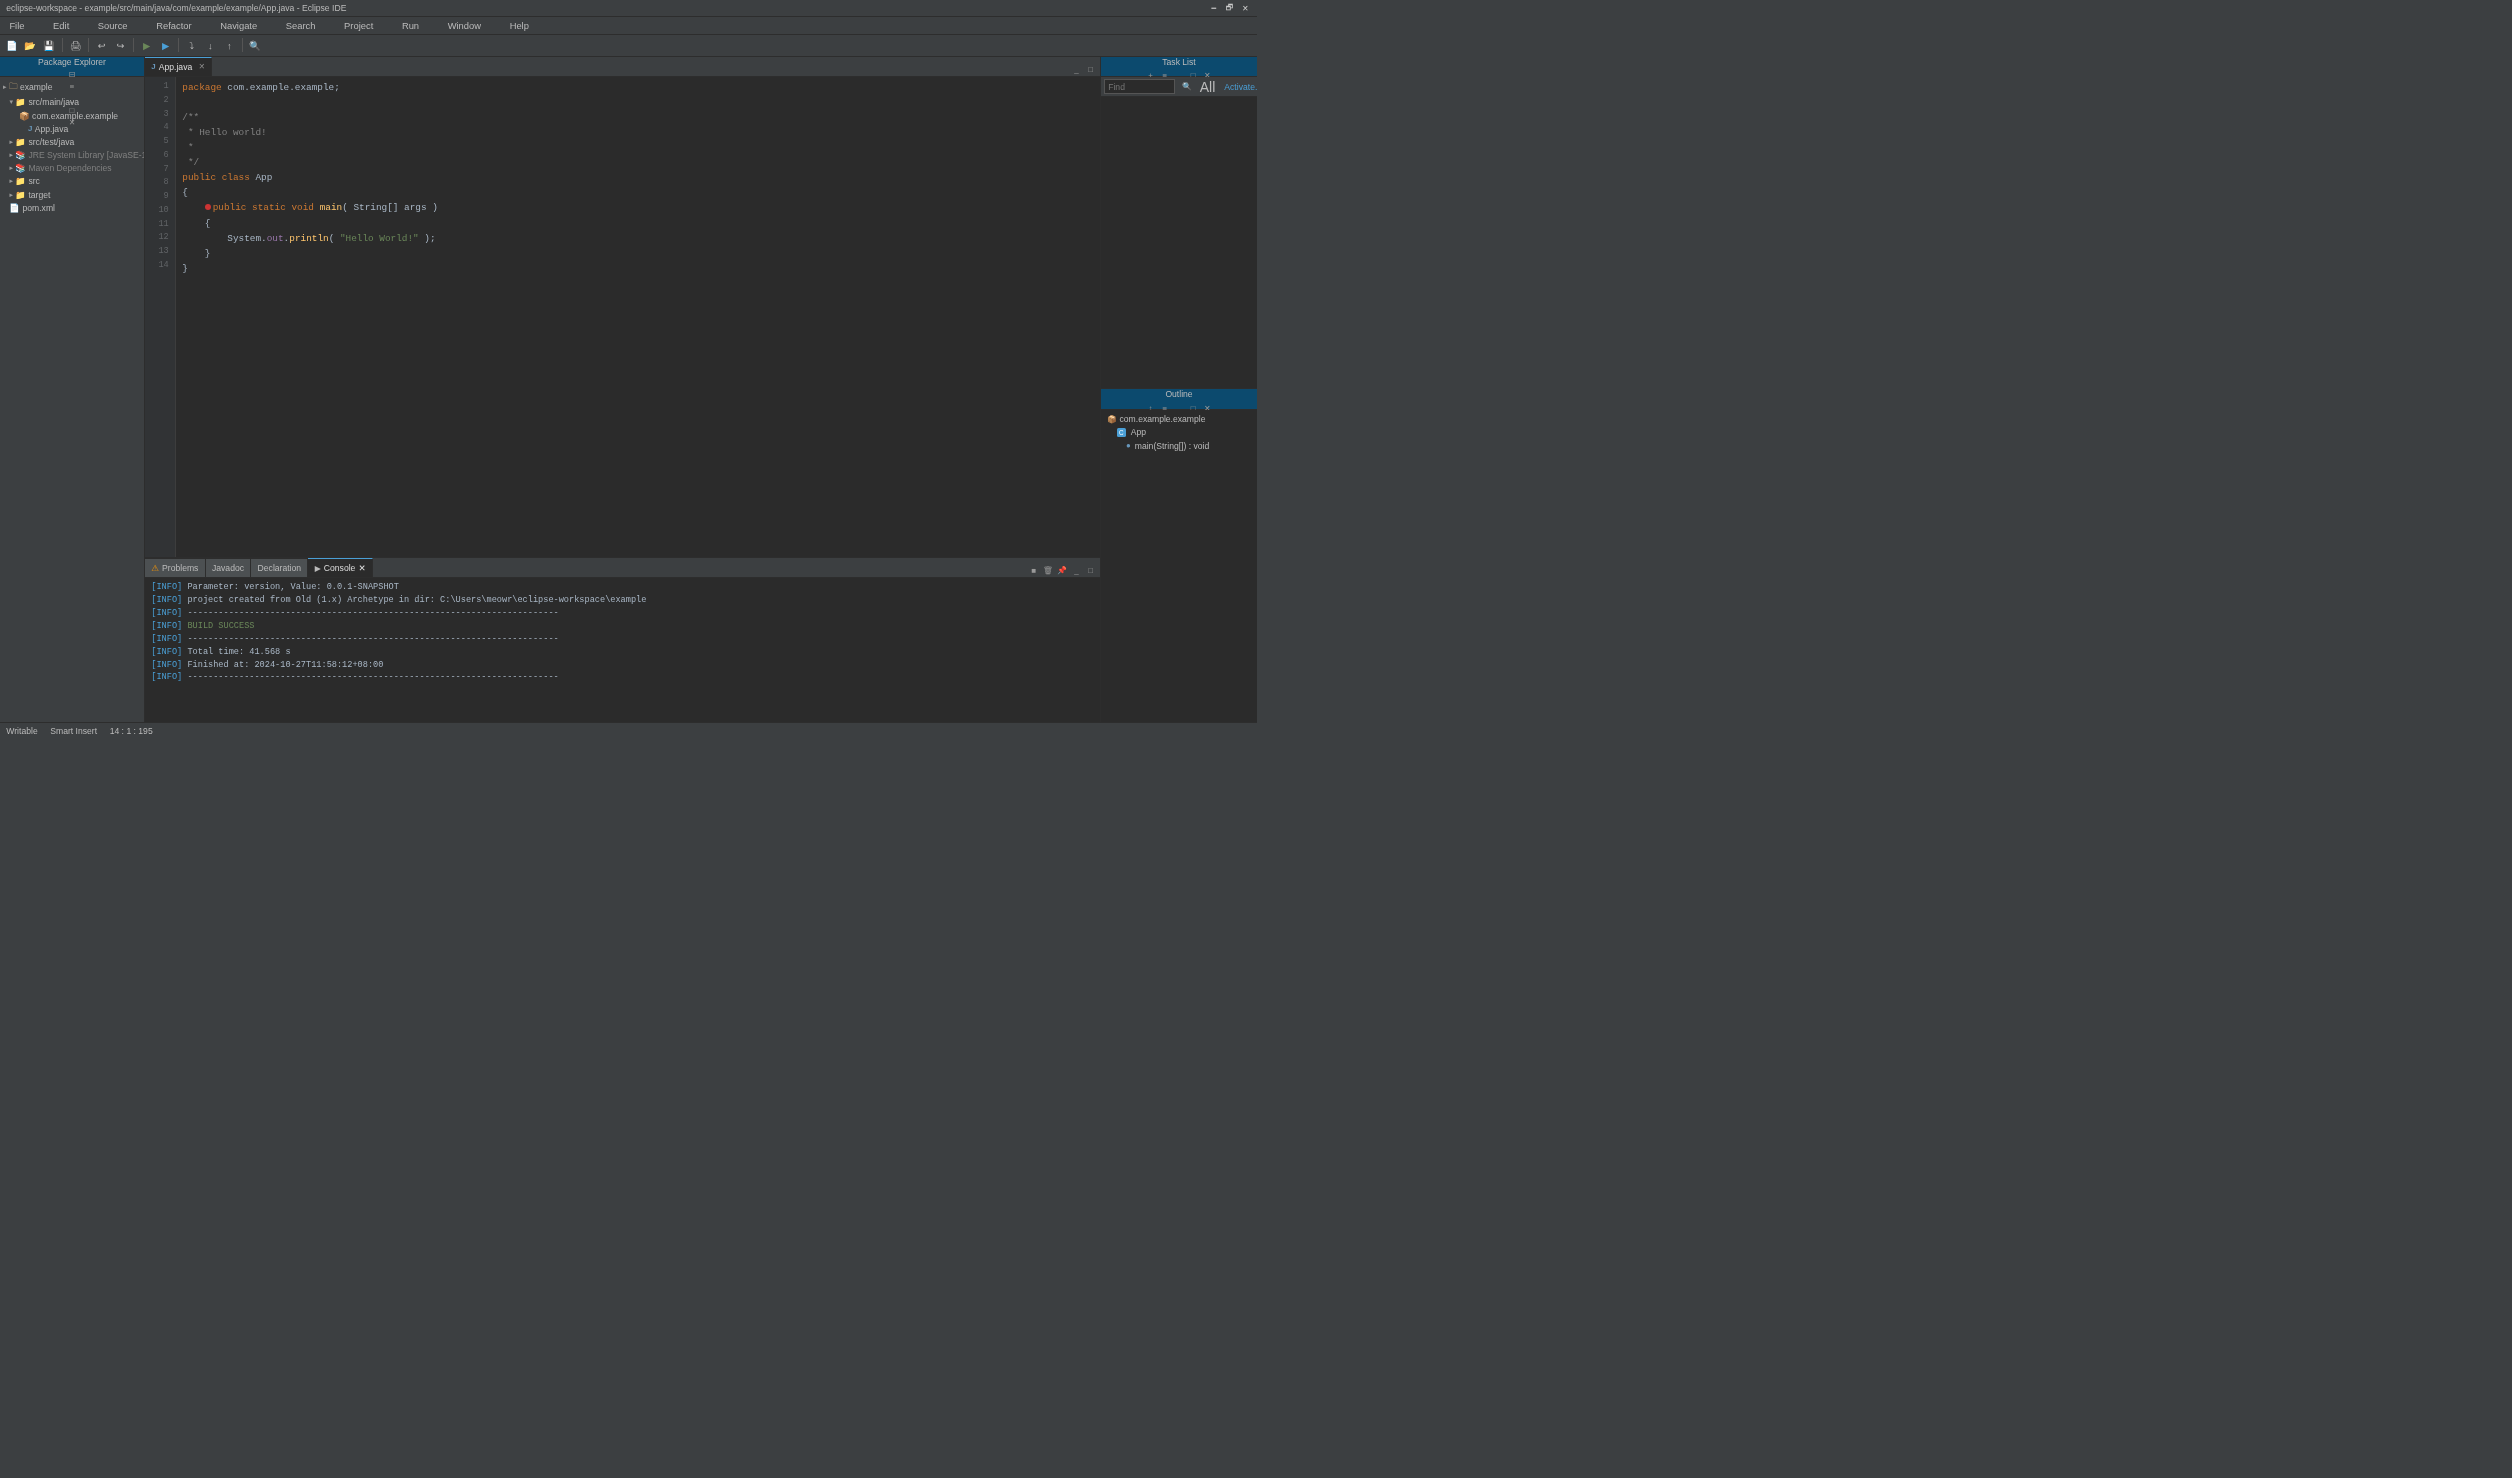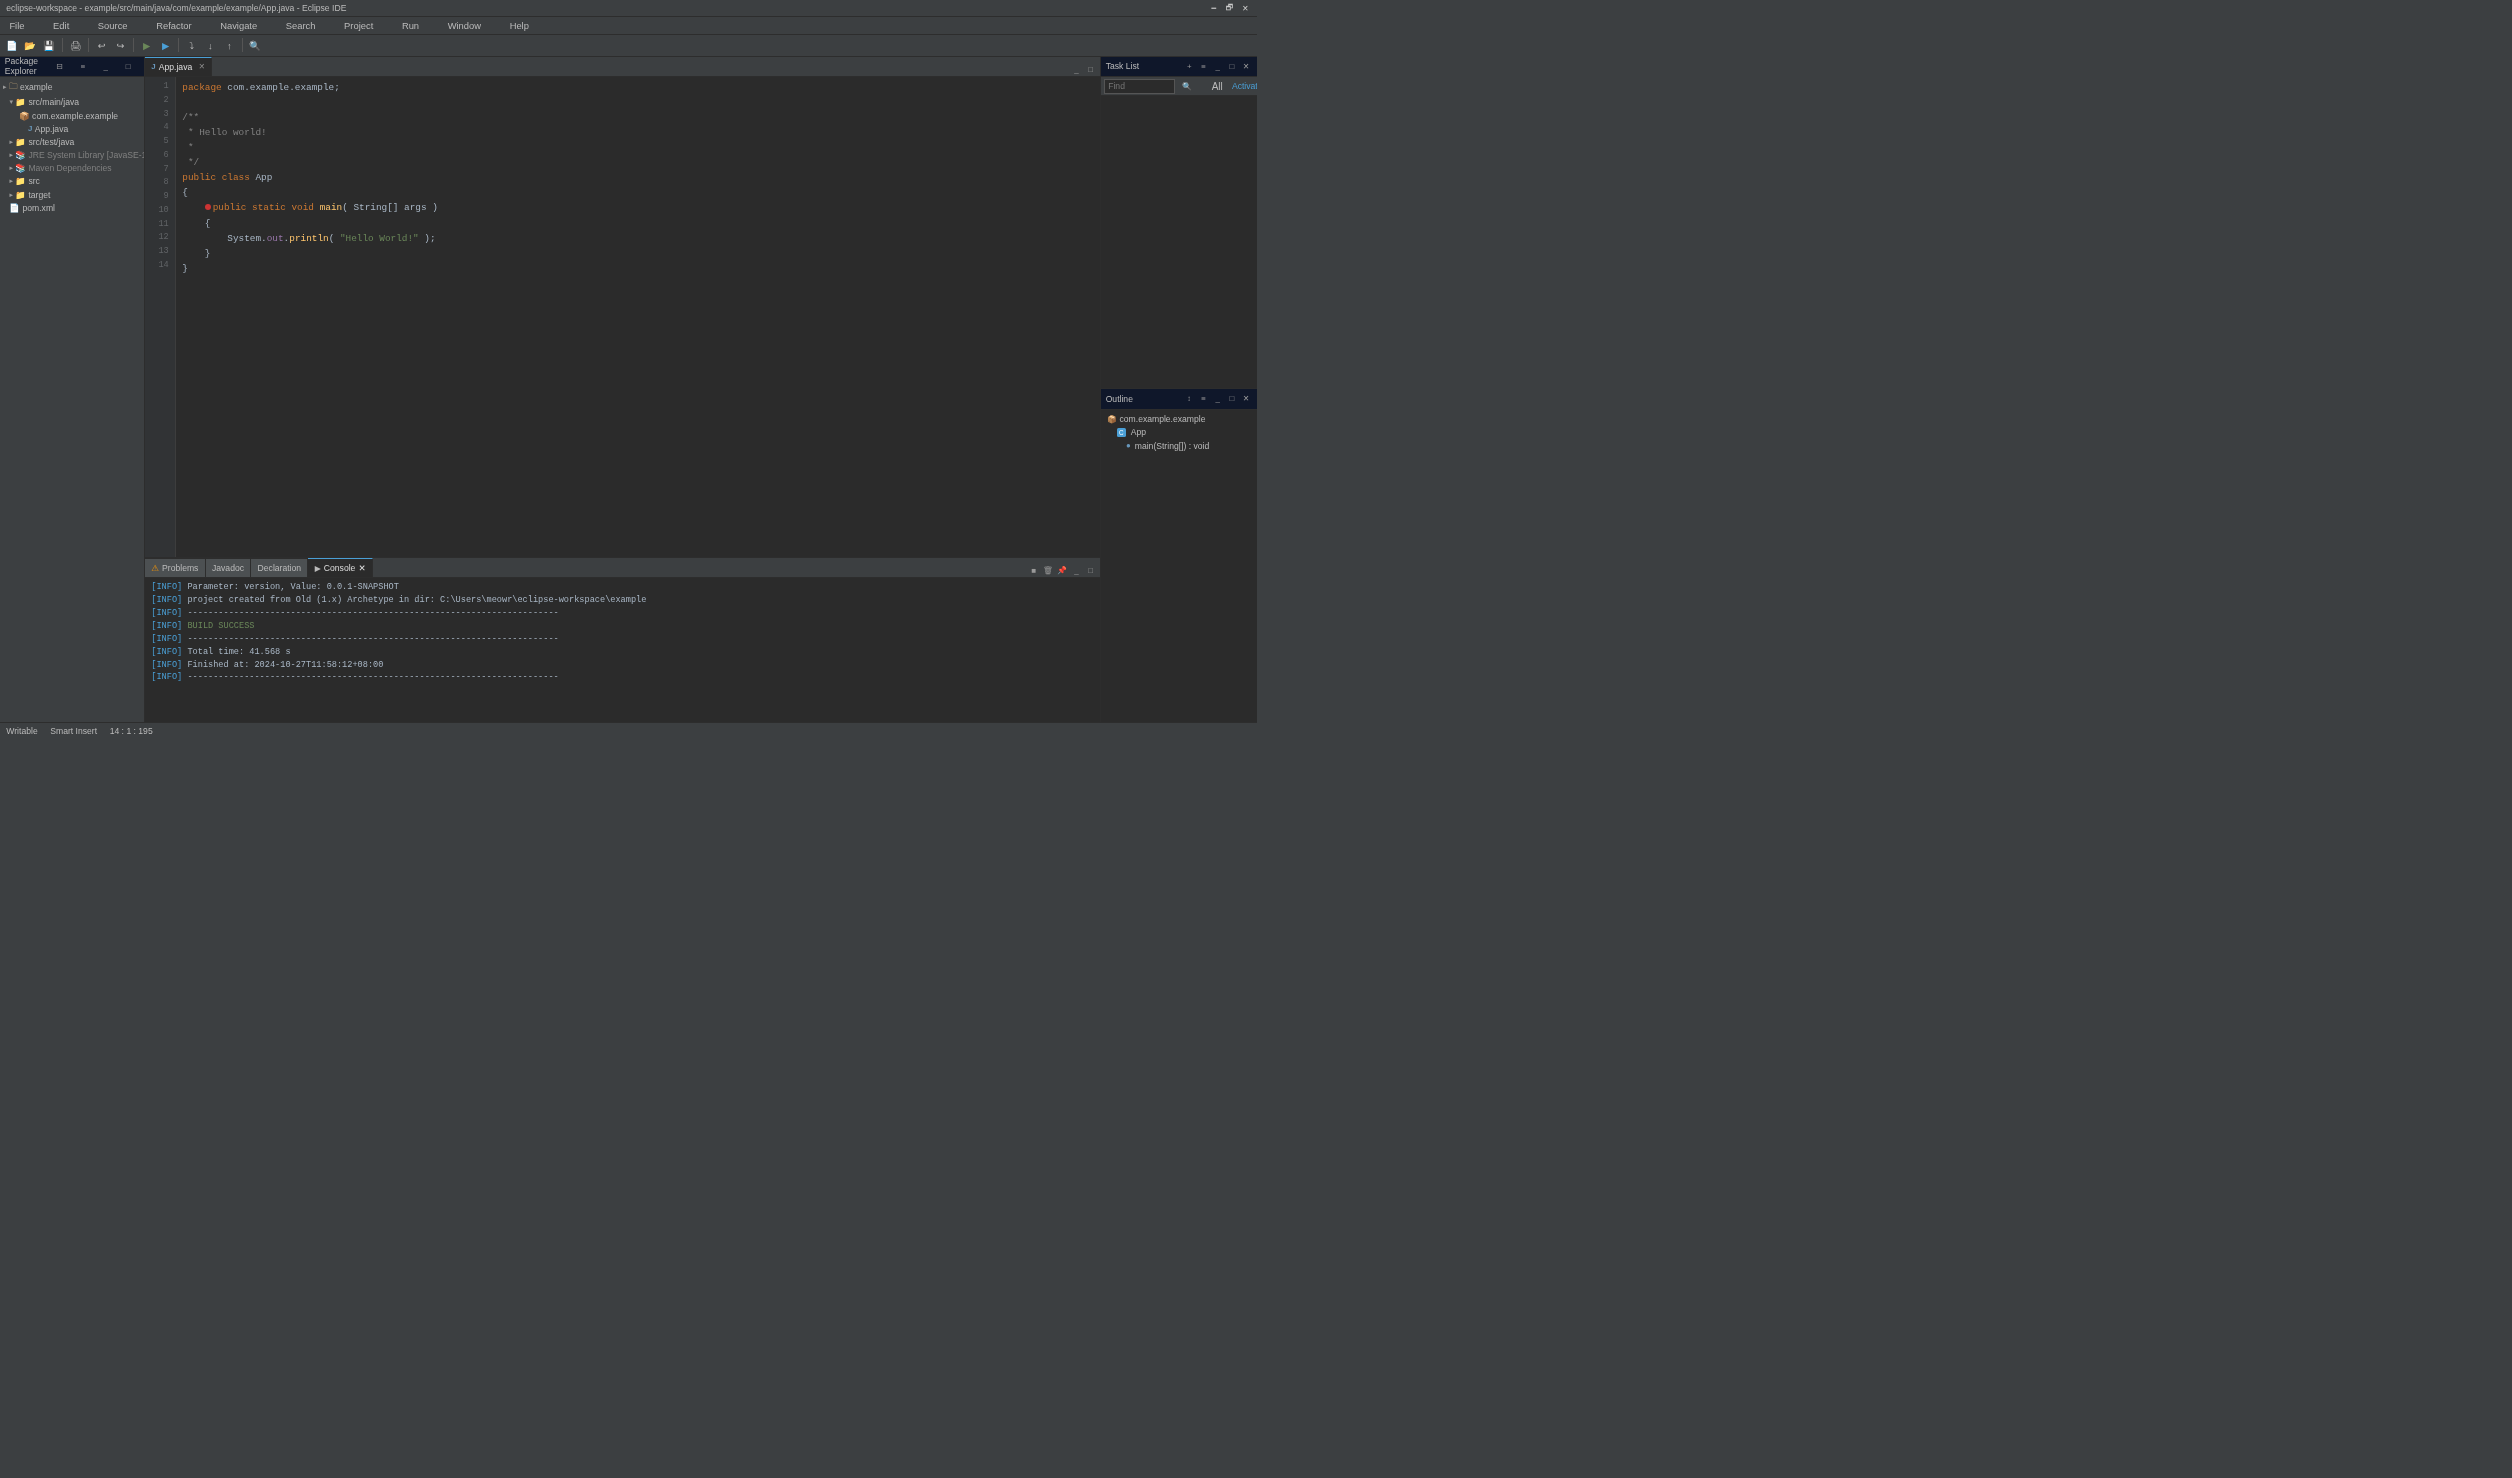--- a/index.html
+++ b/index.html
@@ -96,27 +96,28 @@
     
     .left-panel {
       width: 145px;
       background: #3c3f41;
       border-right: 0.8px solid #2d2d2d;
       display: flex;
       flex-direction: column;
       flex-shrink: 0;
     }
     .panel-header {
-      background: #0f172a;
+      background: #0c4a6e;
       height: 20.4px;
       display: flex;
       align-items: center;
       padding: 0 4.7px;
       border-bottom: 0.8px solid #2d2d2d;
-      gap: 18px;
+      gap: 3px;
+      flex-direction: column;
     }
     .panel-title {
       font-size: 8.6px;
       color: #bbb;
       flex: 1;
     }
     .panel-icon-btn {
       width: 12.6px;
       height: 12.6px;
       display: flex;
@@ -602,21 +603,21 @@
           <div class="right-panel-icon-btn">_</div>
           <div class="right-panel-icon-btn">□</div>
           <div class="right-panel-icon-btn">✕</div>
         </div>
       </div>
       <div class="task-toolbar">
         <input class="task-filter" type="text" placeholder="Find" style="">
         <div style="display:flex;gap:1.6px;align-items:center;">
           <div class="right-panel-icon-btn">🔍</div>
         </div>
-        <span style="font-size:10px;color:#bbb;margin-left:12px;">All</span>
+        <span style="font-size:14px;color:#bbb;margin-left:0;">All</span>
         <span style="font-size:8.6px;color:#4a9fd6;margin-left:3.1px;cursor:pointer;">Activate...</span>
       </div>
       <div class="task-content"></div>
     </div>
 
     <div class="right-bottom">
       <div class="panel-header">
         <span class="panel-title">Outline</span>
         <div class="right-panel-icons">
           <div class="right-panel-icon-btn">↕</div>

